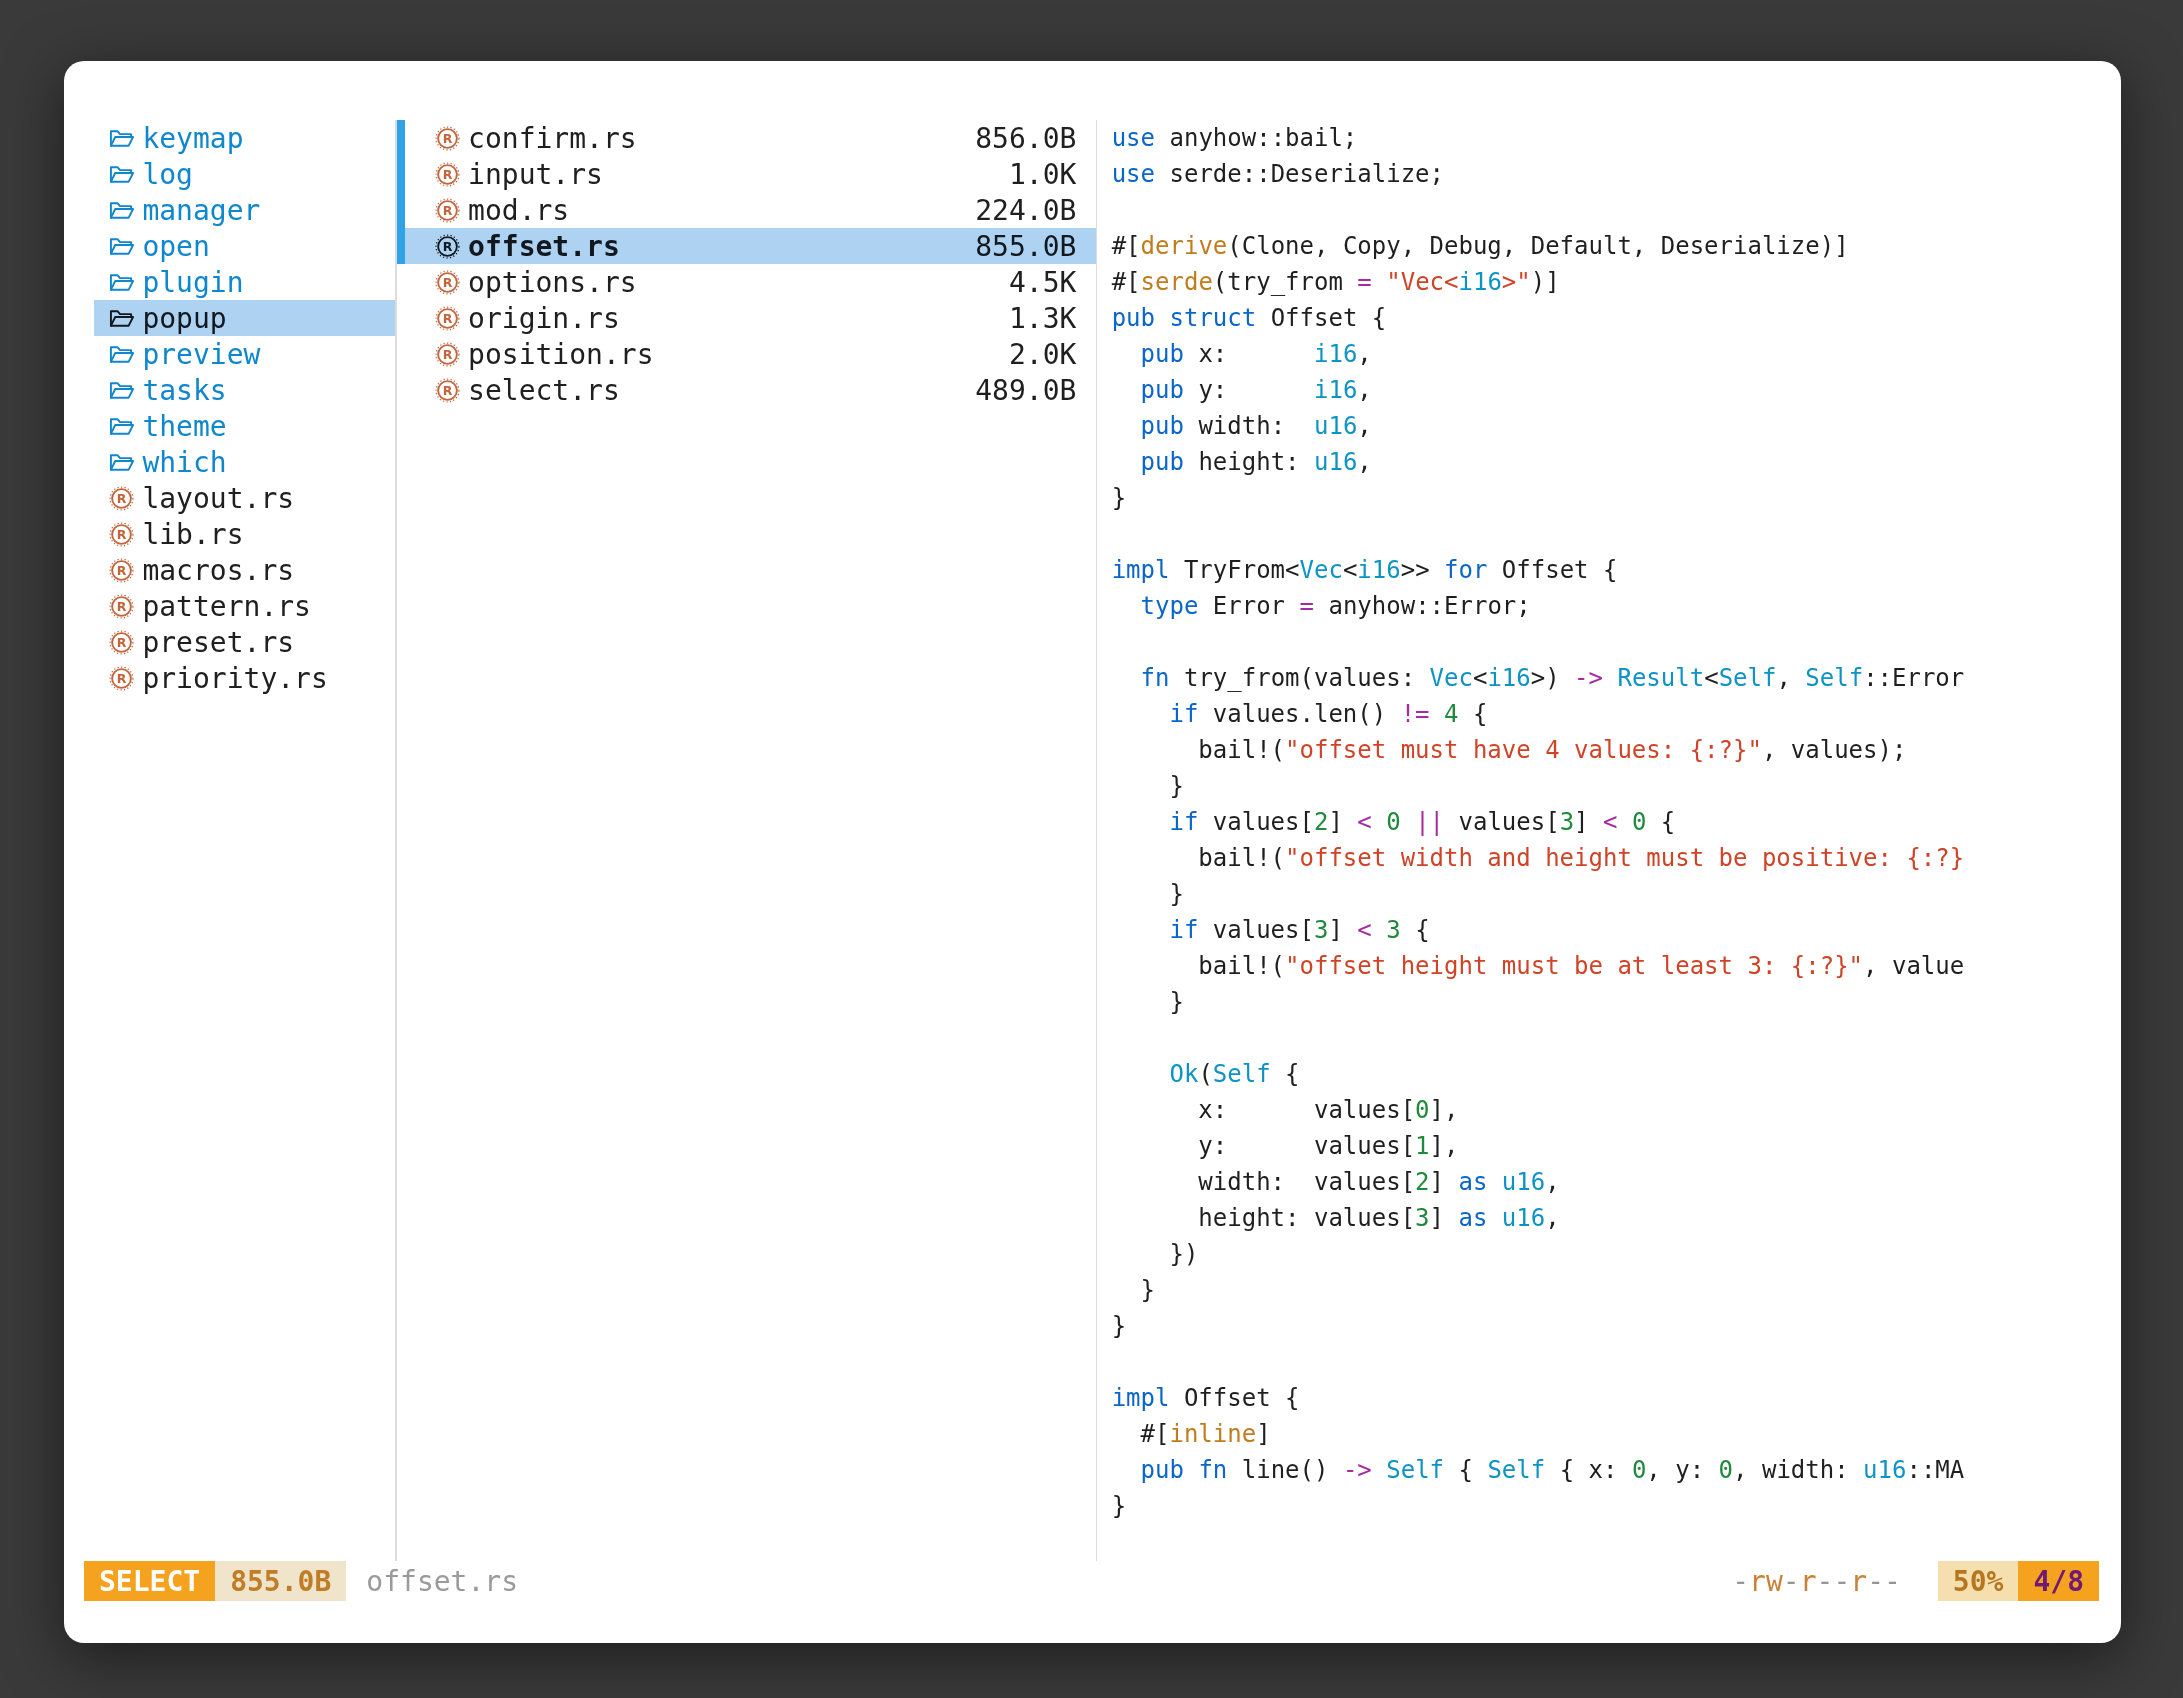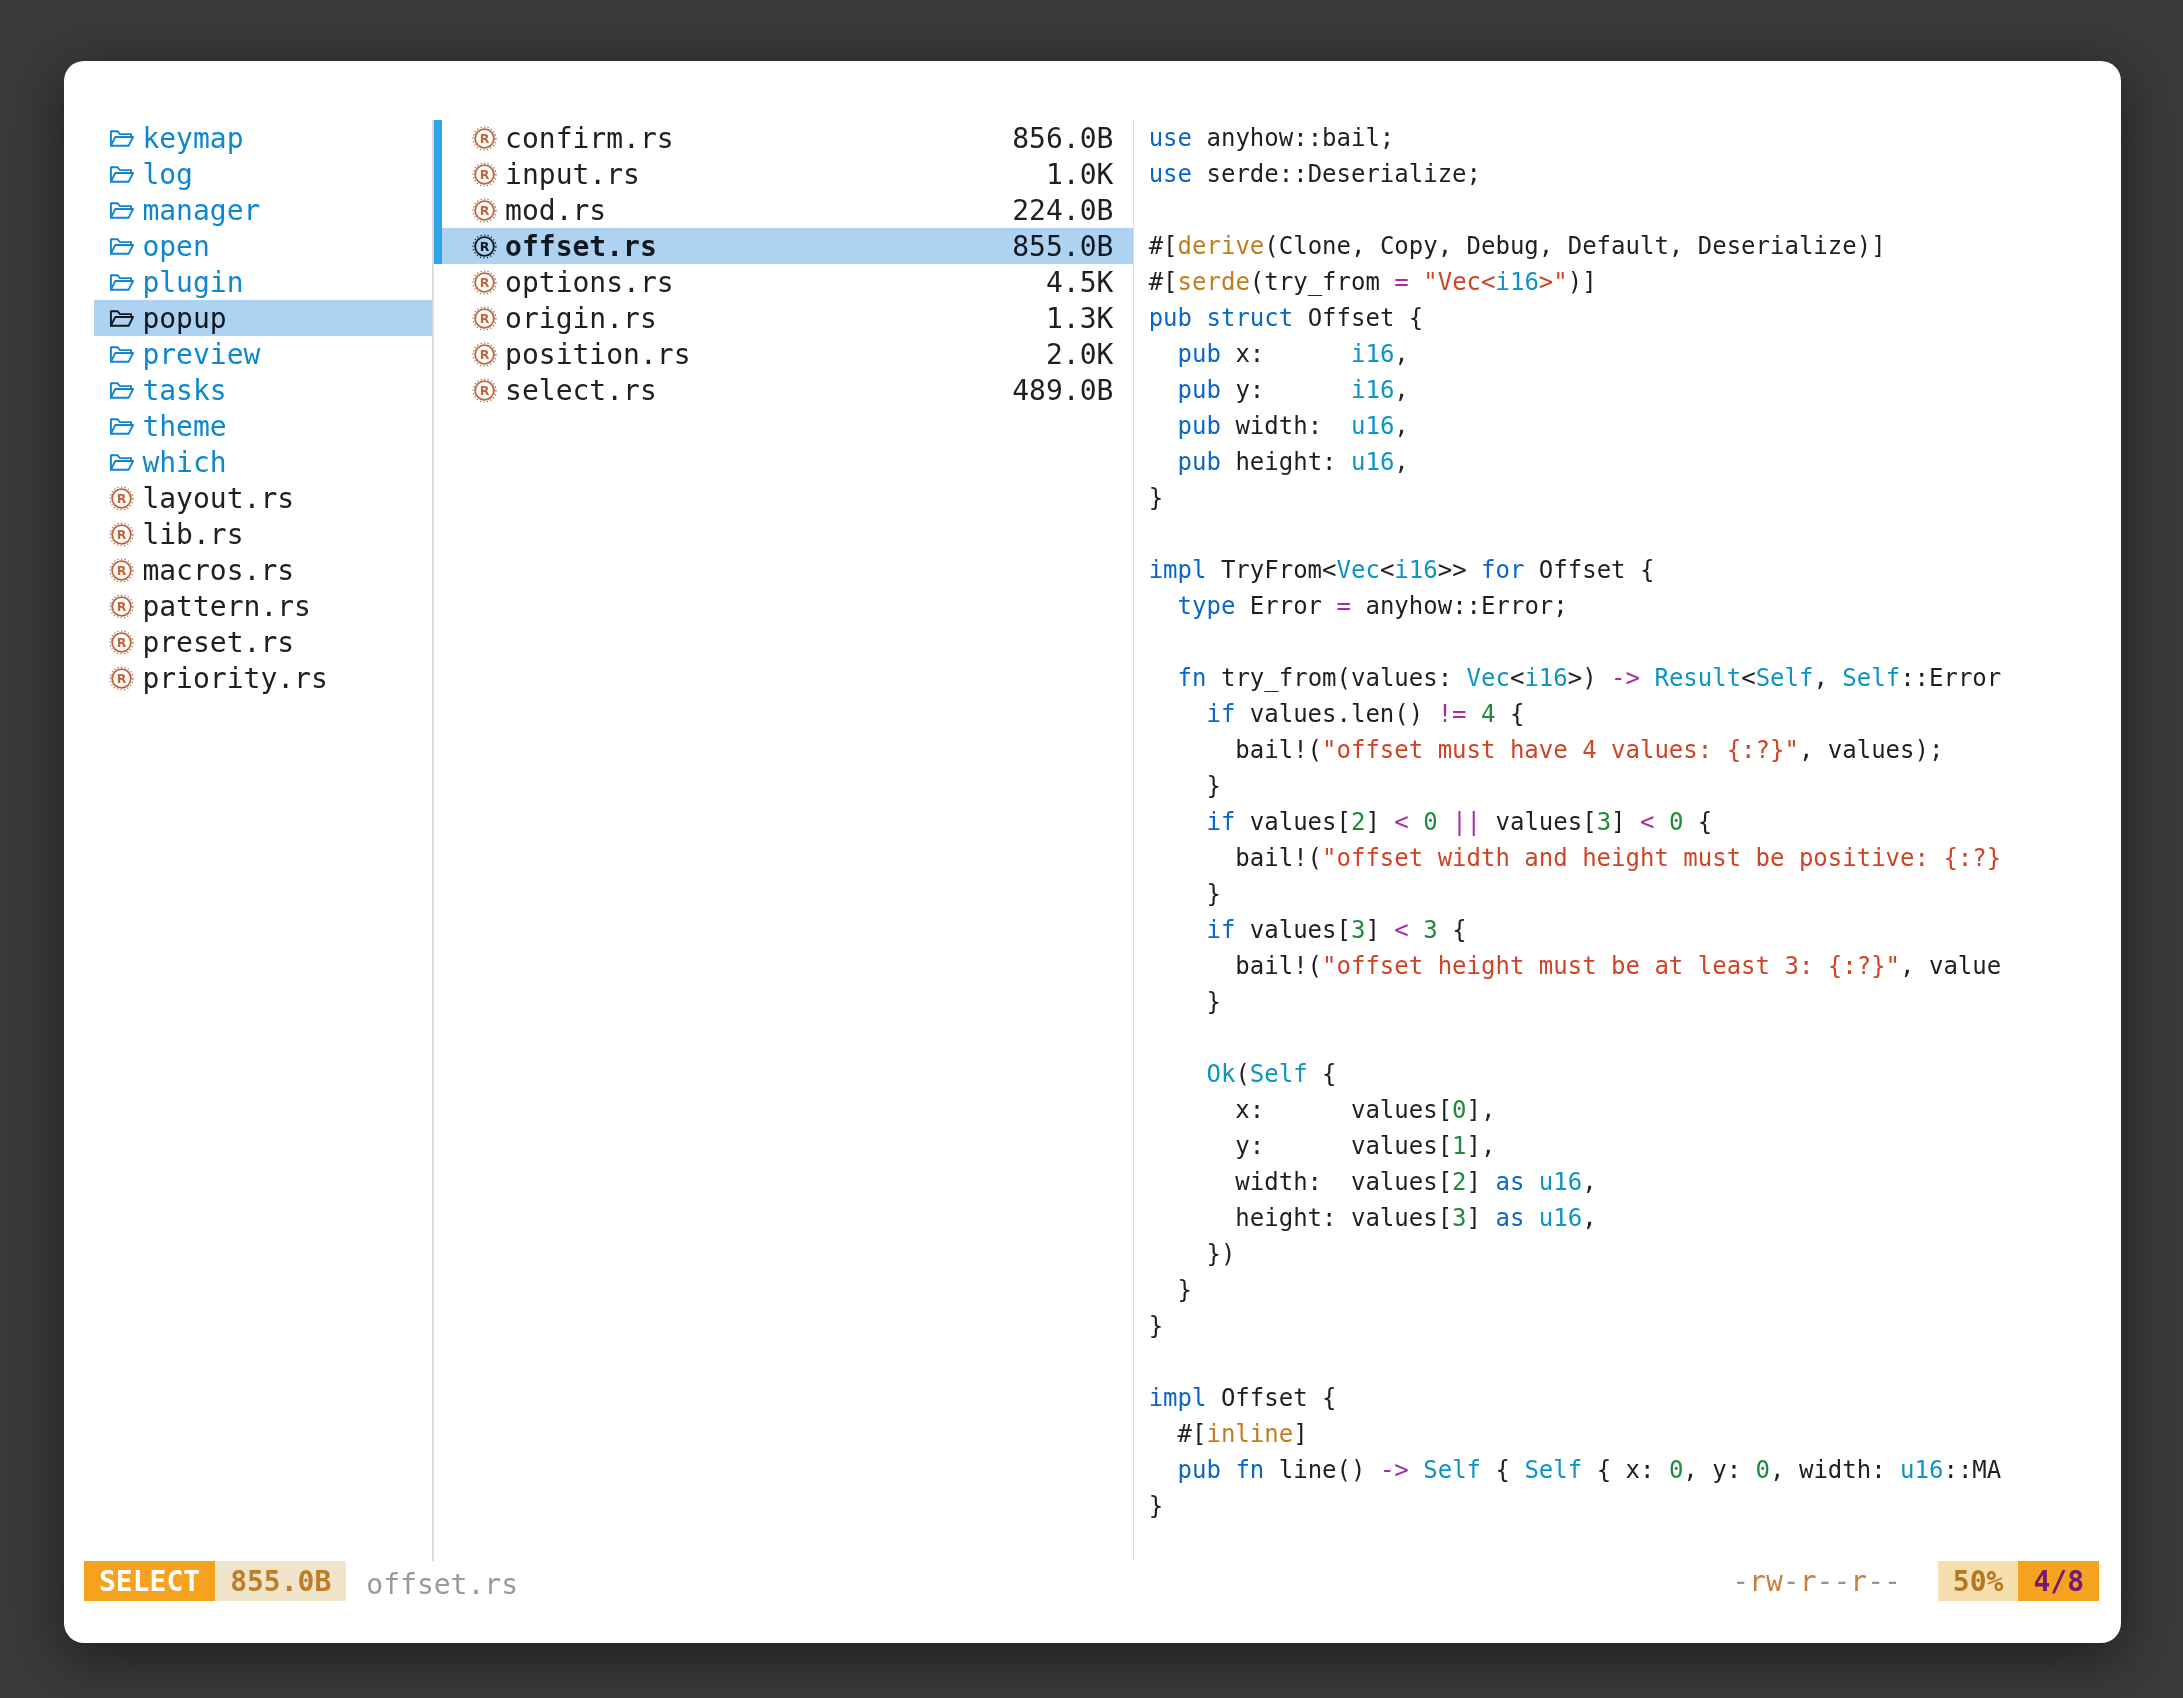--- a/index.html
+++ b/index.html
@@ -11,21 +11,21 @@
     font-family:"DejaVu Sans Mono","Liberation Mono",monospace;
   }
   .window{
     position:absolute;left:64px;top:61px;width:2057px;height:1582px;
     background:var(--window-bg,#fff);border-radius:20px;
     box-shadow:0 13.4px 59px rgba(0,0,0,.5);
     display:flex;flex-direction:column;overflow:hidden;
   }
   .main{flex:1;display:flex;padding-top:59px;min-height:0}
   .pane{font-size:28px;color:var(--file-text)}
-  .pane-parent{width:368px;padding-left:30px}
+  .pane-parent{width:331px;padding-left:30px}
   .pane-current{width:699px;position:relative}
   .pane-preview{flex:1;padding-left:14.3px;overflow:hidden}
   .divider{width:1.7px;background:var(--divider)}
 
   .row{height:36px;display:flex;align-items:center;white-space:pre}
   .parent-row{padding-left:15px}
   .parent-row.dir{color:var(--dir-blue)}
   .parent-row.file{color:var(--file-text)}
   .parent-row.selected{background:var(--selected-bg);color:var(--selected-text);font-weight:normal}
 
@@ -43,21 +43,21 @@
 
   .code-line{height:36px;line-height:36px;white-space:pre;font-size:24px;color:var(--code-default)}
   .tk-d{color:var(--code-default)}
   .tk-k{color:var(--code-keyword)}
   .tk-t{color:var(--code-type)}
   .tk-s{color:var(--code-string)}
   .tk-n{color:var(--code-number)}
   .tk-o{color:var(--code-operator)}
   .tk-a{color:var(--code-attr)}
 
-  .status-bar{height:40px;margin:0 22px 42px 20px;display:flex;align-items:flex-end;font-size:28px;flex:none}
+  .status-bar{height:40px;margin:0 22px 42px 20px;display:flex;align-items:center;font-size:28px;flex:none}
   .badge{display:inline-flex;align-items:center;height:40px;padding:0 15px;font-weight:bold;white-space:pre}
   .badge-mode{background:var(--accent-orange);color:#ffffff}
   .badge-size{background:var(--chip-size-bg);color:var(--chip-size-text)}
   .status-filename{color:var(--filename-gray);margin-left:20px;white-space:pre}
   .status-right{margin-left:auto;display:flex;align-items:center}
   .permissions{margin-right:37px;white-space:pre}
   .pm-dash{color:var(--perm-dash)}
   .pm-bit{color:var(--perm-bit)}
   .badge-percent{background:var(--chip-percent-bg);color:var(--chip-percent-text)}
   .badge-position{background:var(--accent-orange);color:#701a75}

